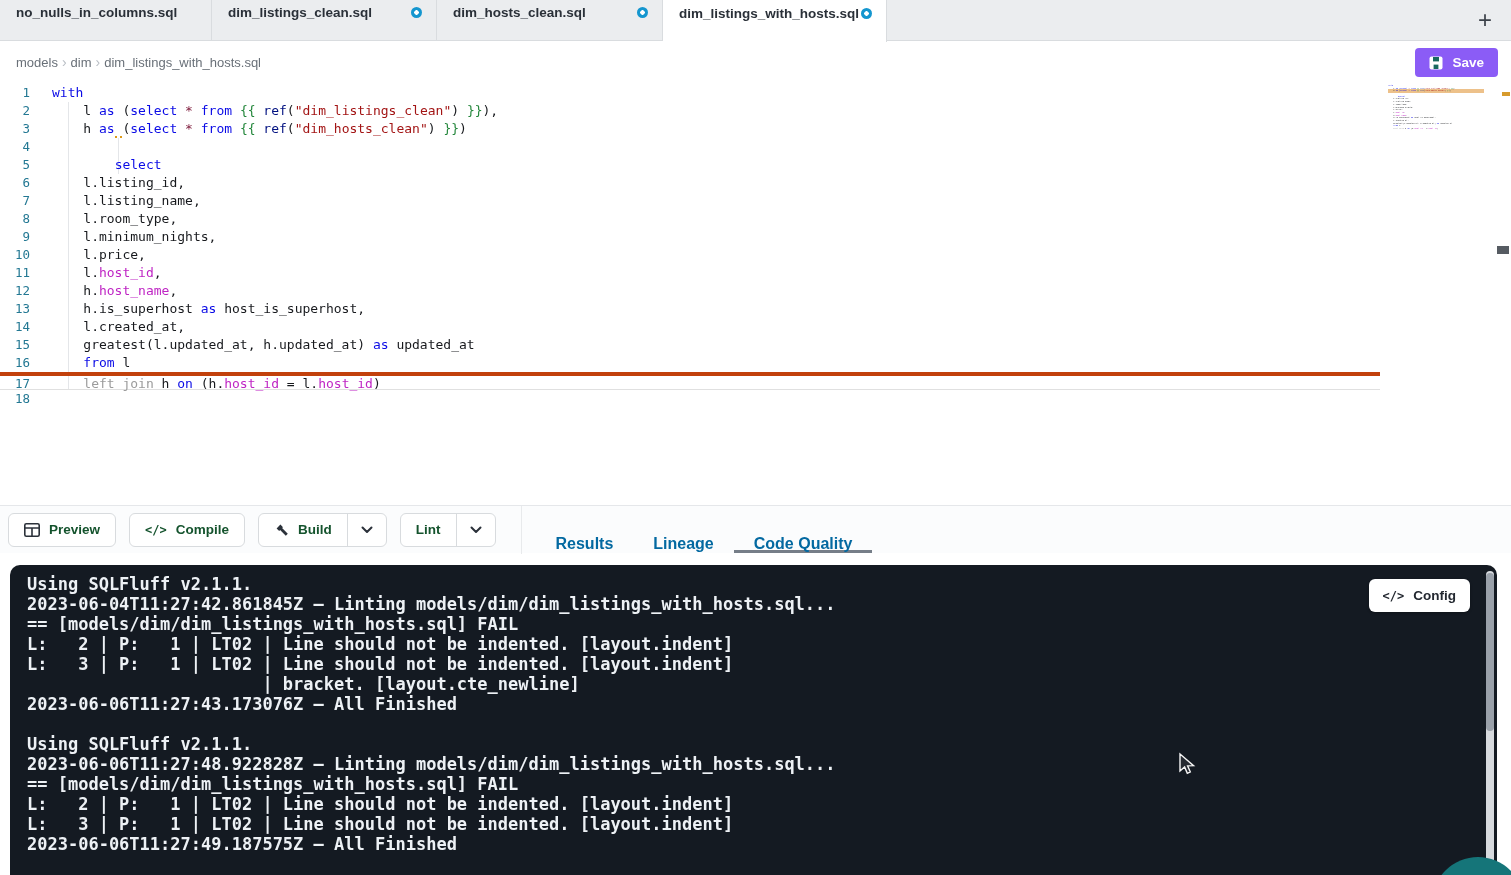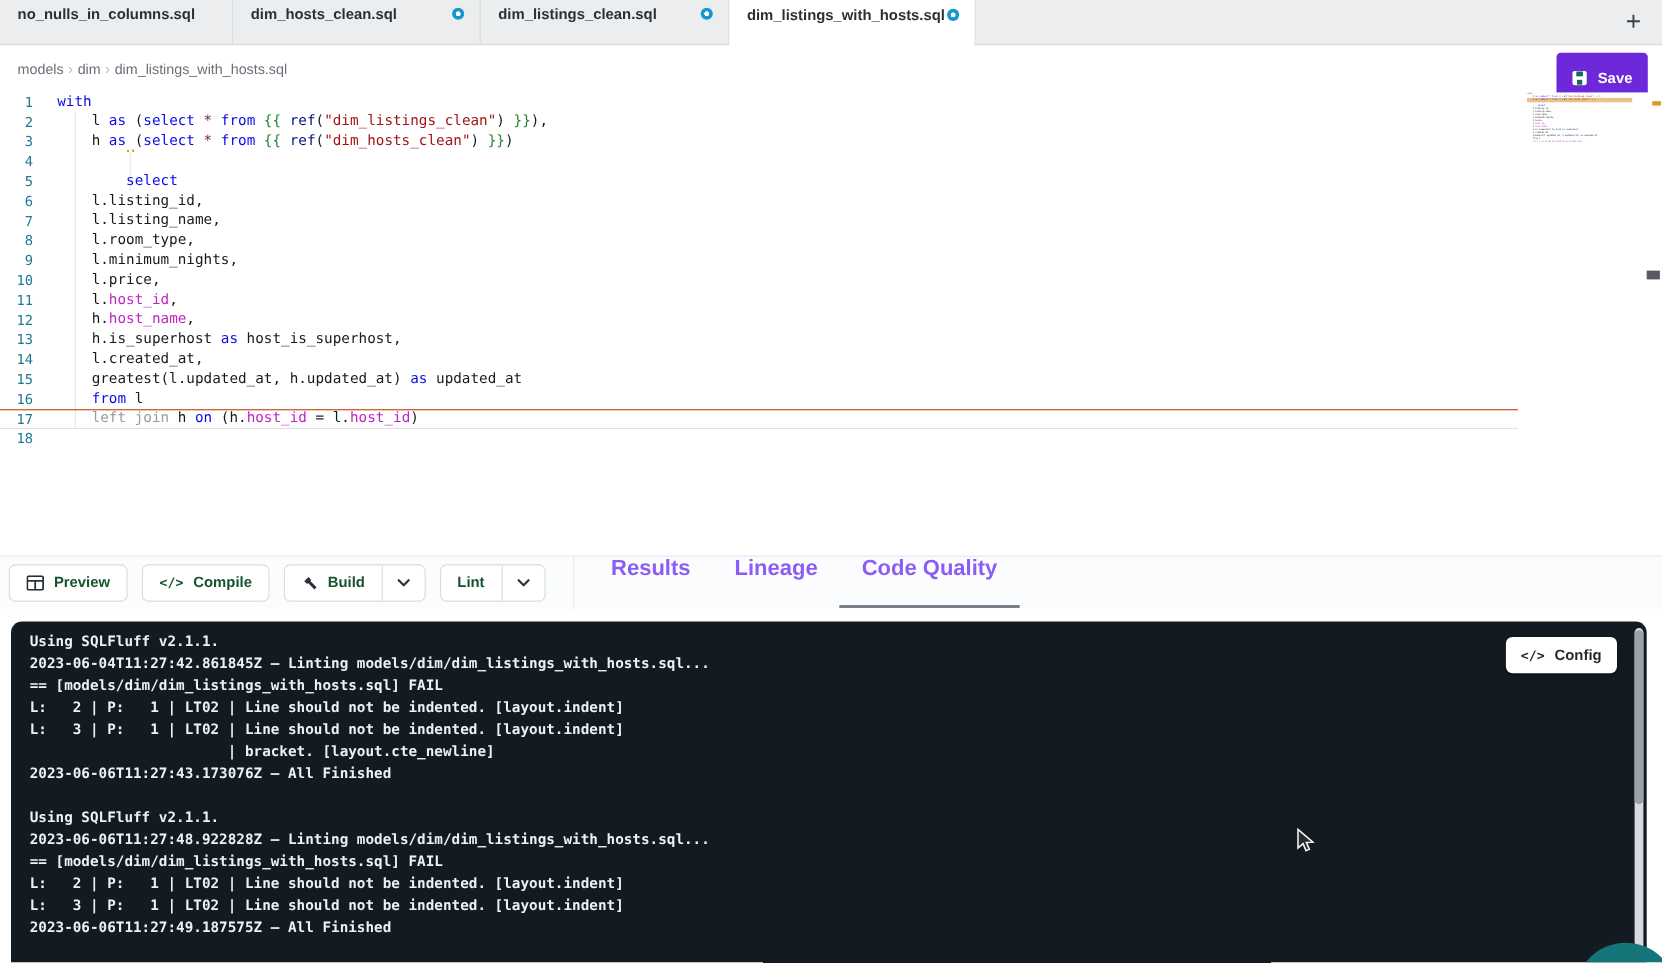--- a/index.html
+++ b/index.html
@@ -19,35 +19,35 @@
   .dot{width:11px;height:11px;border-radius:50%;margin-left:auto;flex:none;
     background:radial-gradient(circle,#fff 0 2px,#1496cf 2.5px)}
   .newtab{position:absolute;right:10px;top:4px;width:32px;height:32px;display:flex;
     align-items:center;justify-content:center;font-size:24px;color:#3c424a;cursor:pointer}
 
   
   .header{position:absolute;top:42px;left:0;width:100%;height:42px;background:#fff}
   .crumbs{position:absolute;left:16px;top:13px;font-size:13px;color:#697078;display:flex;
     gap:4px;align-items:center}
   .crumb-sep{color:#b9bec5;font-size:14px;line-height:13px}
-  .savebtn{position:absolute;right:13px;top:6px;height:45px;padding:0 14px;background:#6d28d9;
+  .savebtn{position:absolute;right:13px;top:6px;height:29px;padding:0 14px;background:#8b5cf6;
     border-radius:4px;color:#fff;display:flex;align-items:center;gap:9px;font-size:13.5px;
     font-weight:600;border:none;cursor:pointer}
 
   
   .editor{position:absolute;top:84px;left:0;width:100%;height:421px;background:#fff;
     font-family:"DejaVu Sans Mono",monospace;font-size:13px}
   .guide{position:absolute;width:1px;background:#e4e6e9}
   #guide1{left:68px;top:18px;height:288px}
   #guide2{left:118px;top:54px;height:36px}
   .code{position:absolute;left:0;top:0;width:1380px}
   .cl{display:flex;height:18px;line-height:18px;white-space:pre}
   .ln{width:30px;text-align:right;color:#237893;font-size:12.5px;flex:none}
   .lc{padding-left:22px;color:#17191d}
-  .cl.cur{border-top:1px solid #c2410c;border-bottom:1px solid #e0e0e0;line-height:16px}
+  .cl.cur{border-top:4px solid #c2410c;border-bottom:1px solid #e0e0e0;line-height:16px}
   .tk-kw{color:#0b0be6}.tk-str{color:#a31515}.tk-star{color:#811f3f}
   .tk-jinja{color:#22863a}.tk-mag{color:#bf25c4}.tk-gray{color:#9b9b9b}.tk-fn{color:#001080}
   .tk-sq{border-bottom:2px dotted #dd9a1a}
 
   
   .minimap{position:absolute;left:1388px;top:0;width:96px;height:160px;overflow:hidden}
   .minimap .band{position:absolute;left:0;top:5px;width:96px;height:4px;background:#edc18a}
   .mini-code{transform:scale(0.15);transform-origin:0 0;width:4000px}
   .minimap .lc{padding-left:4px}
   .minimap .cl.cur{border:none;line-height:18px}
@@ -58,28 +58,28 @@
   .toolbar{position:absolute;top:505px;left:0;width:100%;height:48px;background:#fbfcfd;
     border-top:1px solid #e5e7ea;display:flex;align-items:center;padding-left:8px}
   .tbtn{display:flex;align-items:stretch;height:34px;background:#fff;border:1px solid #d8dbde;
     border-radius:6px;font-size:13.5px;font-weight:600;color:#14532d;margin-right:13px;
     cursor:pointer;overflow:hidden}
   .tbtn .seg{display:flex;align-items:center;height:100%;padding:0 15px;gap:9px}
   .tbtn .seg.chev{border-left:1px solid #d8dbde;padding:0 13px}
   .icon-glyph{font-family:"DejaVu Sans Mono",monospace;font-size:12px;font-weight:700}
   .vdiv{width:1px;height:48px;background:#e8eaec;margin-left:12px;flex:none}
   .btabs{display:flex;margin-left:14px;height:100%}
-  .btab{display:flex;align-items:flex-start;padding:0 20px;font-size:20px;font-weight:600;
-    color:#8b5cf6;cursor:pointer}
+  .btab{display:flex;align-items:flex-end;padding:0 20px;font-size:16px;font-weight:600;
+    color:#0369a1;cursor:pointer}
   .btab.active{box-shadow:inset 0 -3px 0 #767e88}
 
   
   .terminal{position:absolute;left:10px;top:565px;width:1487px;height:322px;background:#141a22;
     border-radius:10px;font-family:"DejaVu Sans Mono",monospace}
-  .tlines{padding:9px 0 0 17px;color:#edf1f5;font-size:13px;font-weight:600}
+  .tlines{padding:9px 0 0 17px;color:#edf1f5;font-size:17px;font-weight:600}
   .tline{height:20px;line-height:20px;white-space:pre}
   .configbtn{position:absolute;top:14px;right:27px;background:#fff;border:none;border-radius:6px;
     padding:0 14px;height:33px;display:flex;align-items:center;gap:9px;cursor:pointer;
     font-family:"Liberation Sans",sans-serif;font-size:13.5px;font-weight:600;color:#232830;
     box-shadow:0 1px 3px rgba(0,0,0,.3)}
   .tscroll-track{position:absolute;right:3px;top:6px;height:304px;width:8px;background:#d7dade;
     border-radius:4px}
   .tscroll-thumb{position:absolute;right:3px;top:8px;width:8px;height:158px;background:#9aa1aa;
     border-radius:4px;cursor:pointer}
   .help-circle{position:absolute;left:1432px;top:857px;width:92px;height:92px;border-radius:50%;
@@ -89,25 +89,25 @@
 </head>
 <body>
 
 <div id="app">
 
   <div class="tabbar">
     <div class="ftab">
       <span class="lbl">no_nulls_in_columns.sql</span>
     </div>
     <div class="ftab">
+      <span class="lbl">dim_listings_clean.sql</span>
+      <span class="dot"></span>
+    </div>
+    <div class="ftab">
       <span class="lbl">dim_hosts_clean.sql</span>
-      <span class="dot"></span>
-    </div>
-    <div class="ftab">
-      <span class="lbl">dim_listings_clean.sql</span>
       <span class="dot"></span>
     </div>
     <div class="ftab active">
       <span class="lbl">dim_listings_with_hosts.sql</span>
       <span class="dot"></span>
     </div>
     <div class="newtab">
       <span>+</span>
     </div>
   </div>

